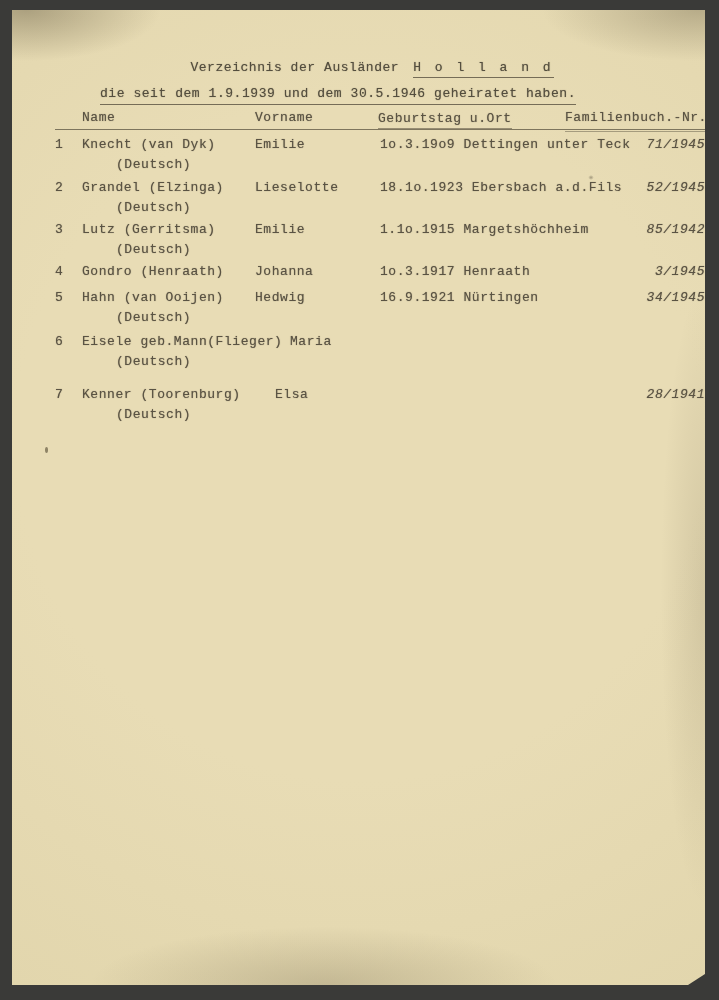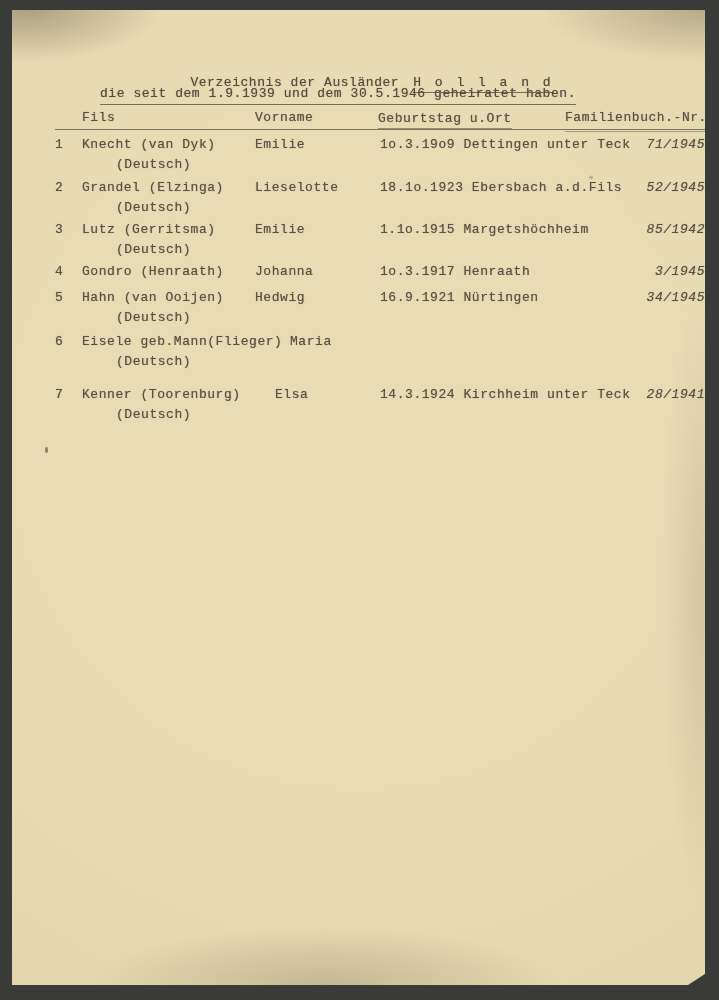--- a/index.html
+++ b/index.html
@@ -25,21 +25,21 @@
     overflow:hidden;
   }
   .ink{
     position:absolute;
     color:var(--ink);
     font-size:13px;line-height:16px;letter-spacing:.55px;
     text-shadow:0 0 1px rgba(90,83,67,.65);
     white-space:pre;
   }
   .u{border-bottom:1.5px solid rgba(84,77,60,.78);padding-bottom:2px;}
-  .title-line1{left:145px;top:49px;color:#544e3e;}
+  .title-line1{left:145px;top:34px;color:#544e3e;}
   .title-line1 .emph{letter-spacing:3px;margin-left:14px;}
   .title-line2{left:88px;top:76px;color:#544e3e;}
   .hdr-name{left:70px;top:100px;}
   .hdr-vorname{left:243px;top:100px;}
   .hdr-geburtstag{left:366px;top:101px;border-bottom:1px solid rgba(84,77,60,.55);padding-bottom:1px;}
   .hdr-familienbuch{left:553px;top:100px;border-bottom:1px solid rgba(84,77,60,.45);padding-bottom:5px;}
   .hdr-rule{
     position:absolute;left:43px;top:119px;width:650px;height:0;
     border-top:1.6px solid rgba(84,77,60,.72);
   }
@@ -74,21 +74,21 @@
 <body>
 
 <div class="paper">
 
   <div class="ink title-line1">
     <span>Verzeichnis der Ausländer</span><span class="u emph">H o l l a n d</span>
   </div>
 
   <div class="ink title-line2 u">die seit dem 1.9.1939 und dem 30.5.1946 geheiratet haben.</div>
 
-  <div class="ink hdr-name">Fils</div>
+  <div class="ink hdr-name">Name</div>
   <div class="ink hdr-vorname">Vorname</div>
   <div class="ink hdr-geburtstag">Geburtstag u.Ort</div>
   <div class="ink hdr-familienbuch">Familienbuch.-Nr.</div>
   <div class="hdr-rule"></div>
 
   <div id="rows-container">
       <div class="row row-1">
     <span class="ink num">1</span>
     <span class="ink name">Knecht (van Dyk)</span>
     <span class="ink note">(Deutsch)</span>
@@ -133,20 +133,19 @@
     <span class="ink name">Eisele geb.Mann(Flieger)</span>
     <span class="ink note">(Deutsch)</span>
     <span class="ink vorname">Maria</span>
 
   </div>
       <div class="row row-7">
     <span class="ink num">7</span>
     <span class="ink name">Kenner (Toorenburg)</span>
     <span class="ink note">(Deutsch)</span>
     <span class="ink vorname">Elsa</span>
-    <span class="ink birth">14.3.1924 Kirchheim unter Teck</span>
     <span class="ink nr">28/1941</span>
   </div>
     </div>
 
   <div class="speck"></div>
   <div class="smudge"></div>
 </div>
 
 </body></html>

